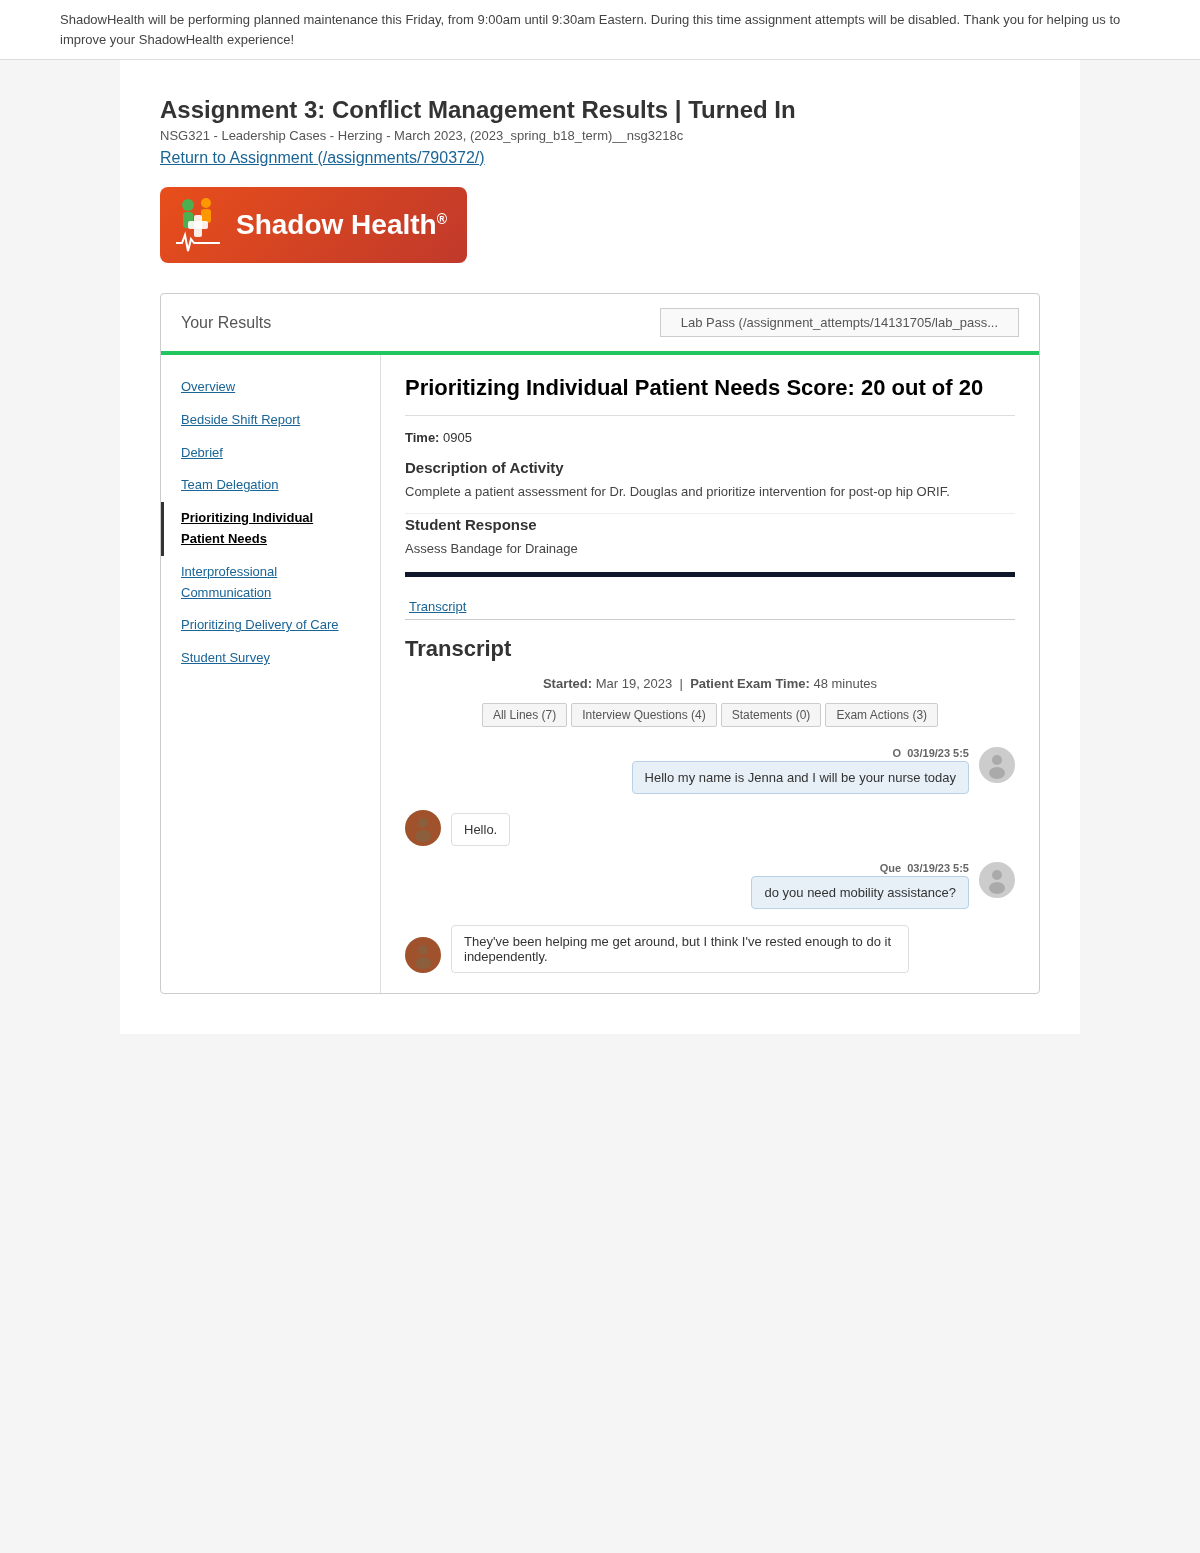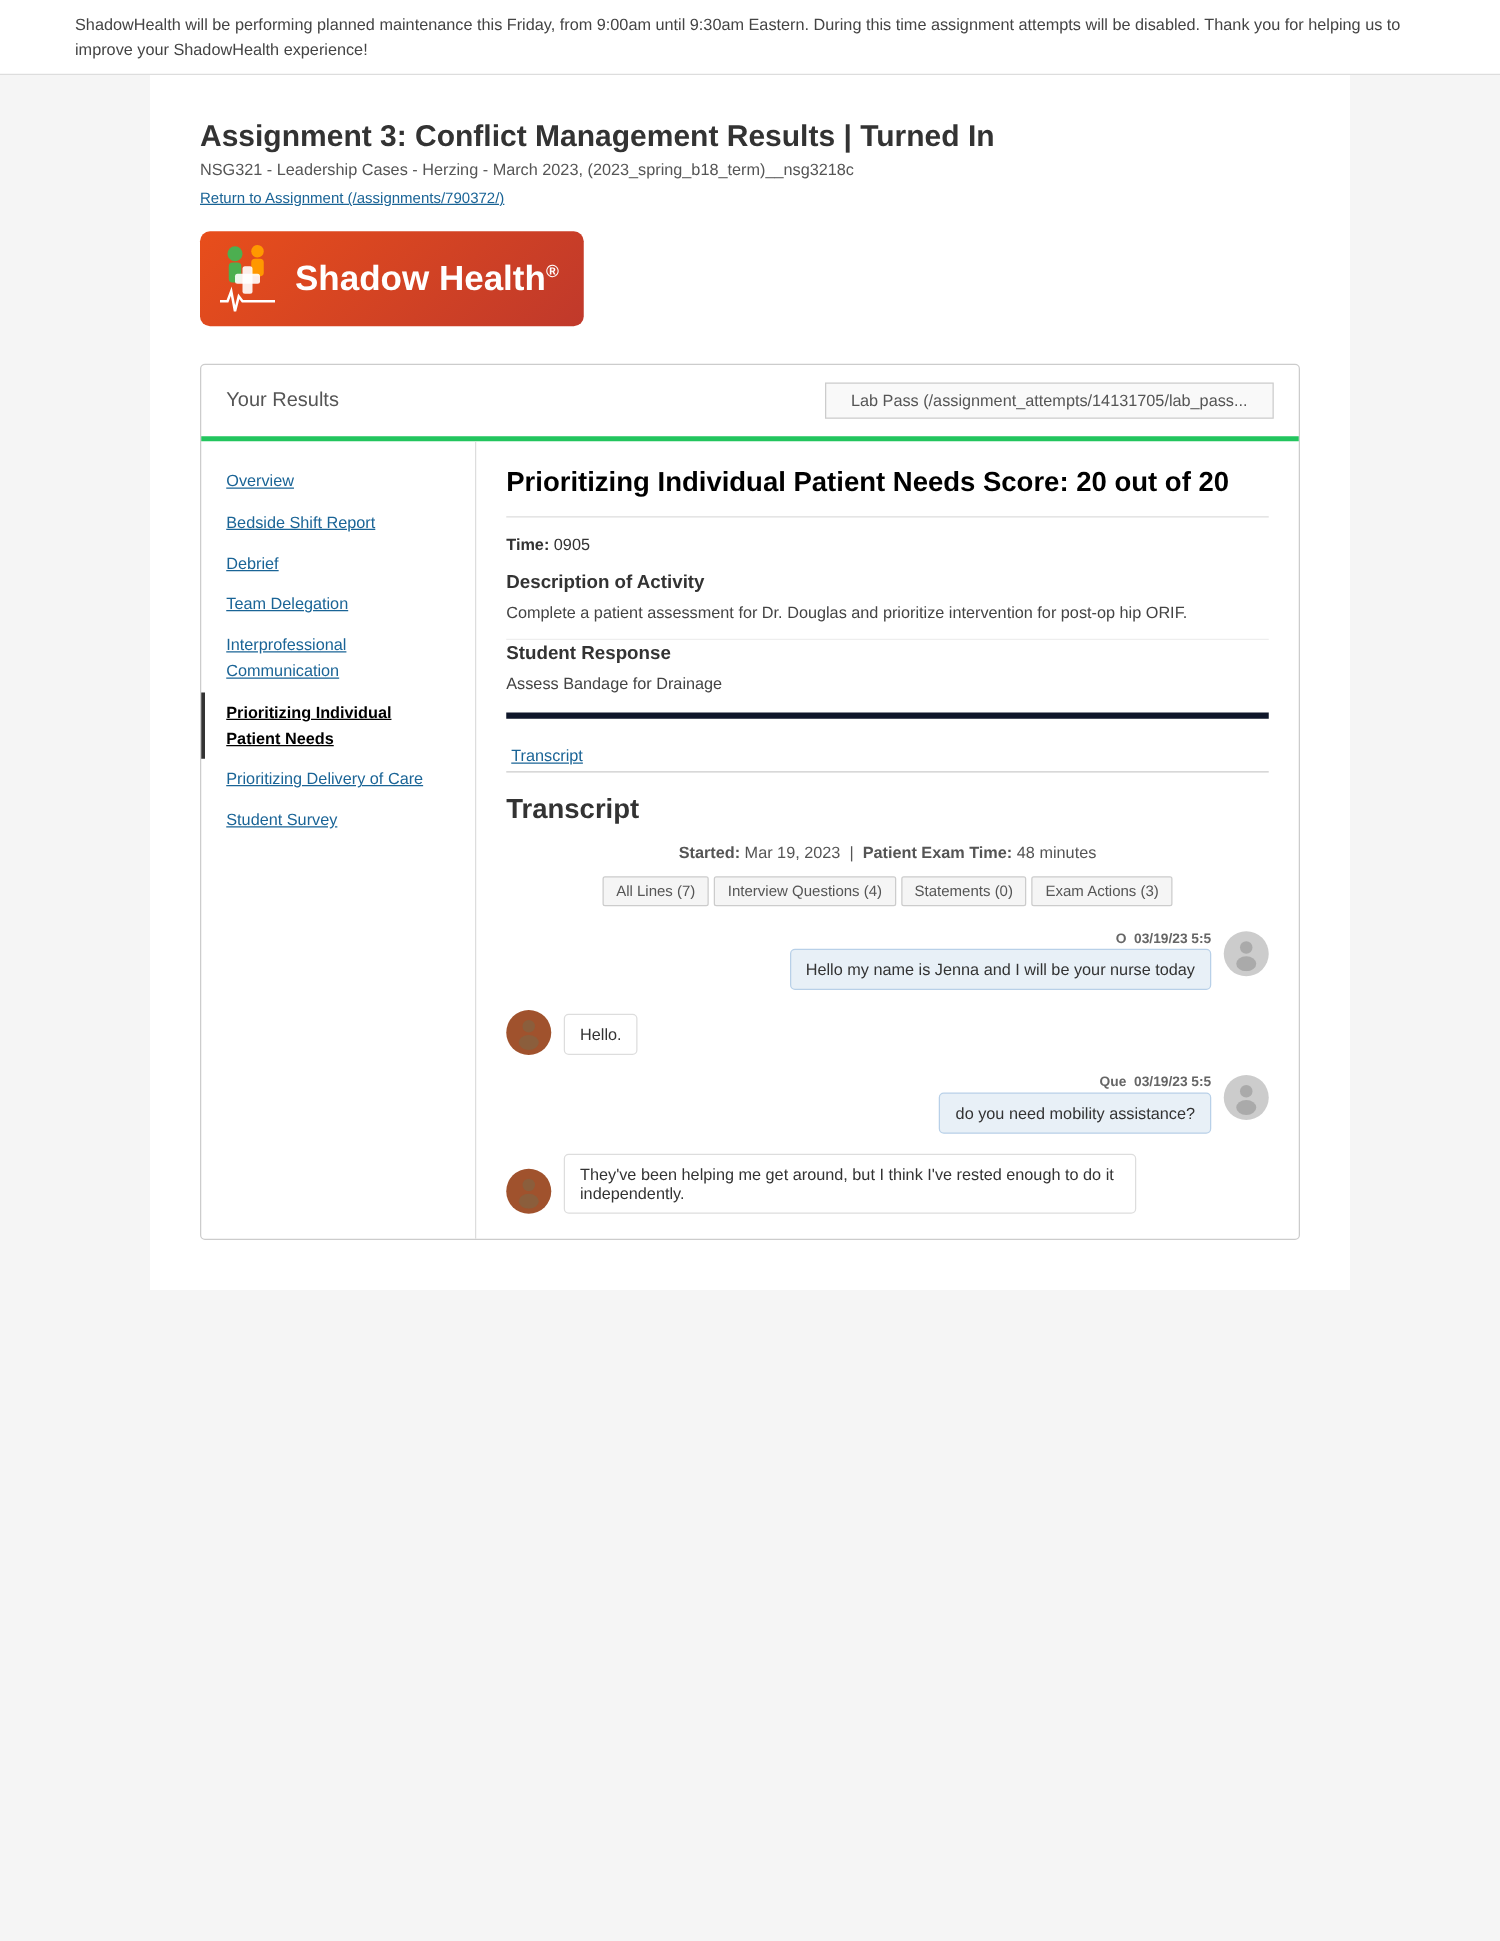--- a/index.html
+++ b/index.html
@@ -31,21 +31,21 @@
       margin-bottom: 4px;
     }
     .course-subtitle {
       font-size: 13px;
       color: #555;
       margin-bottom: 6px;
     }
     .return-link {
       color: #1a6496;
       text-decoration: underline;
-      font-size: 12px;
+      font-size: 16px;
       cursor: pointer;
     }
     .logo-container {
       margin: 20px 0;
     }
     .logo-box {
       display: inline-flex;
       align-items: center;
       background: linear-gradient(135deg, #e84e1b 0%, #c0392b 100%);
       border-radius: 8px;
@@ -312,22 +312,22 @@
       <span class="results-header-title">Your Results</span>
       <span class="lab-pass-link">Lab Pass (/assignment_attempts/14131705/lab_pass...</span>
     </div>
     <div class="results-body">
 
       <div class="sidebar">
         <a class="sidebar-item">Overview</a>
         <a class="sidebar-item">Bedside Shift Report</a>
         <a class="sidebar-item">Debrief</a>
         <a class="sidebar-item">Team Delegation</a>
+        <a class="sidebar-item active">Prioritizing Individual Patient Needs</a>
         <a class="sidebar-item">Interprofessional Communication</a>
-        <a class="sidebar-item active">Prioritizing Individual Patient Needs</a>
         <a class="sidebar-item">Prioritizing Delivery of Care</a>
         <a class="sidebar-item">Student Survey</a>
       </div>
 
       <div class="main-content">
         <div class="score-heading">Prioritizing Individual Patient Needs Score: 20 out of 20</div>
 
         <div class="time-label">
           <strong>Time:</strong>
           <span>0905</span>

